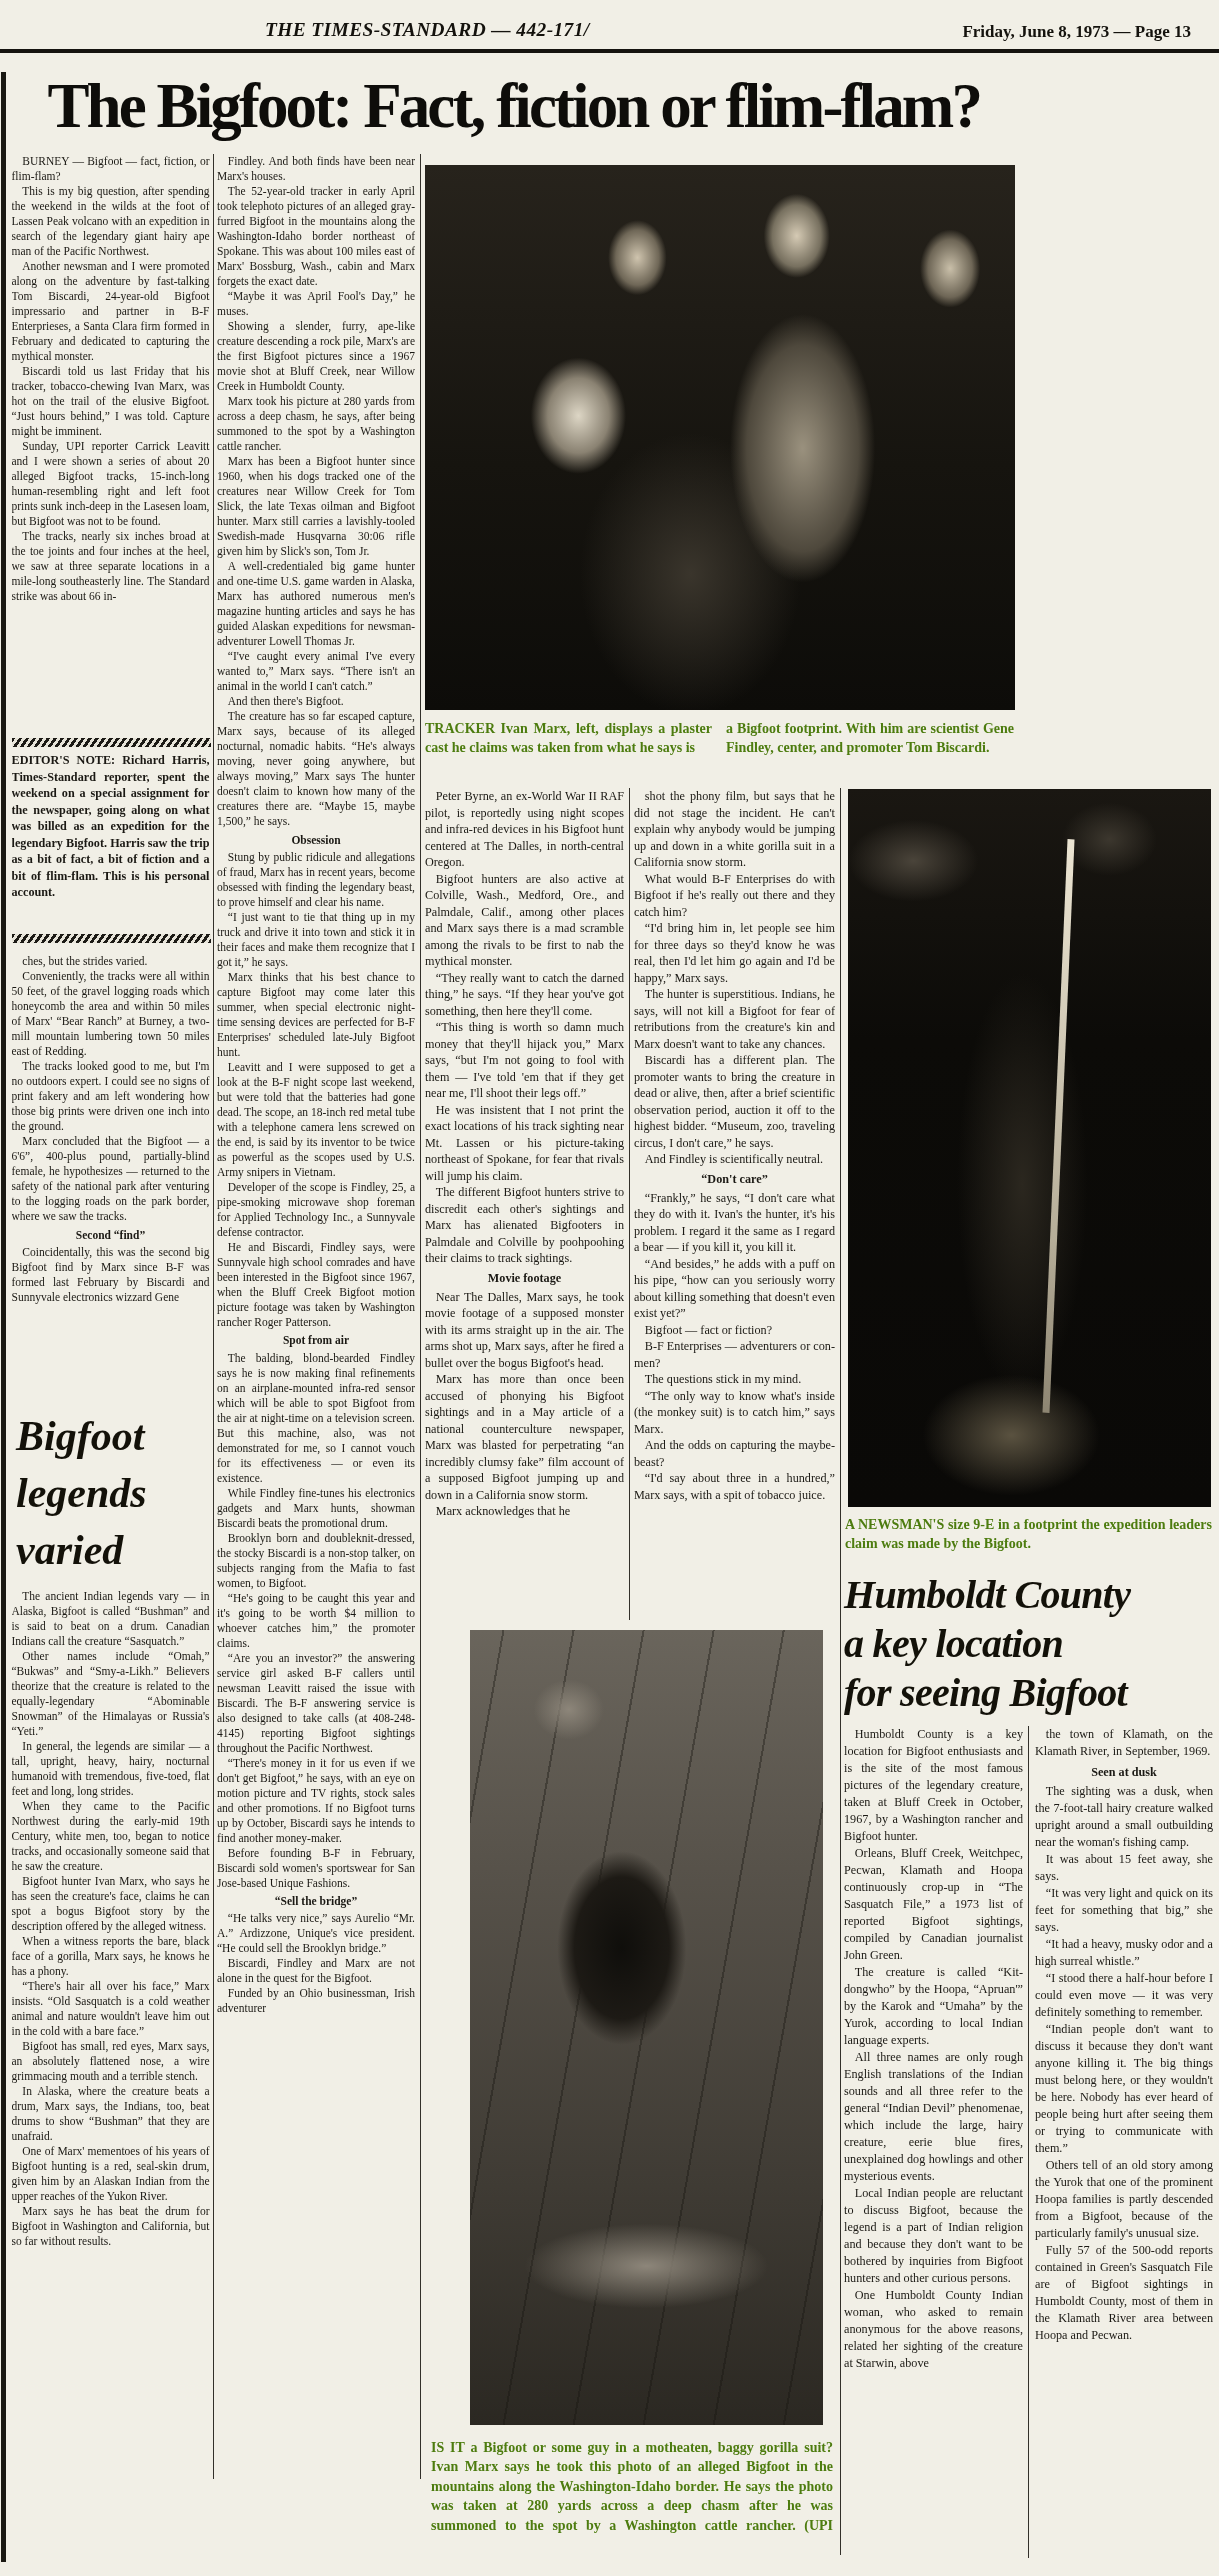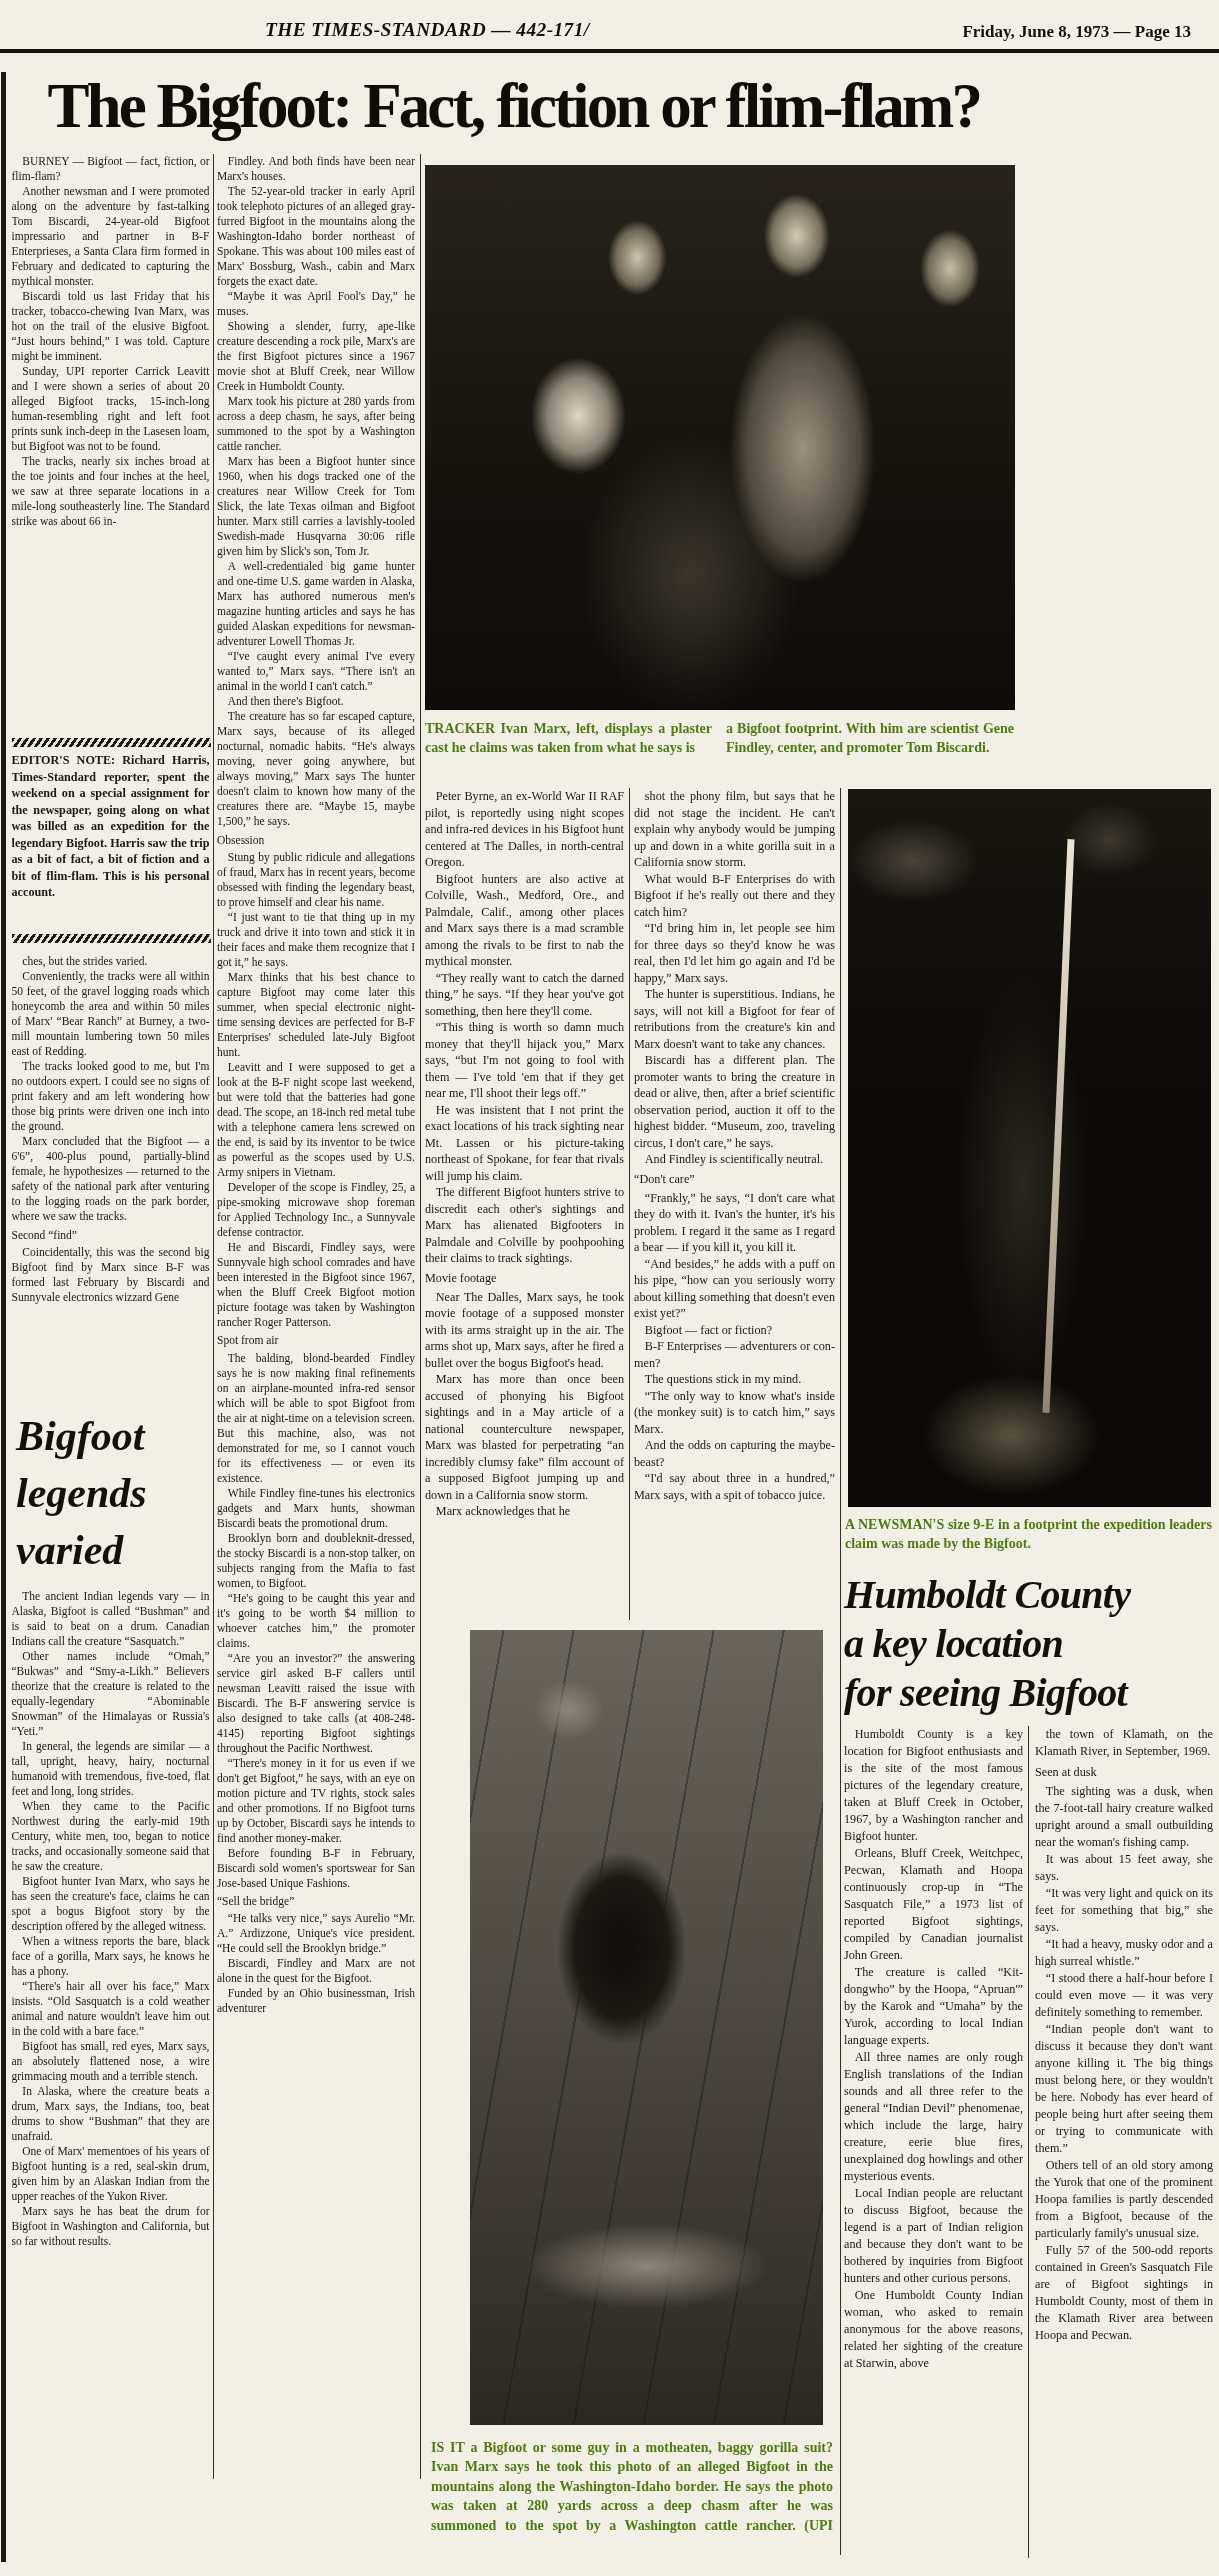--- a/index.html
+++ b/index.html
@@ -20,21 +20,21 @@
     white-space:nowrap;
     margin-left:23px;
   }
   .col{
     position:absolute;font-size:11.5px;line-height:15px;text-align:justify;
     overflow:hidden;color:#1b1914;
   }
   .col.mid{font-size:12.2px;line-height:16.5px;}
   .col.hum{font-size:12.2px;line-height:17px;}
   .para{margin:0;text-indent:10.8px;}
-  .subhead{margin:3.6px 0 2.2px;text-align:left;font-weight:normal;text-indent:0;}
+  .subhead{margin:3.6px 0 2.2px;text-align:center;font-weight:bold;text-indent:0;}
   .vrule{position:absolute;width:1.4px;background:#33302a;}
   .hatch{
     position:absolute;left:11.5px;width:199px;height:9.3px;
     background:repeating-linear-gradient(125deg,#1c1a15 0 2.9px,#e7e4d9 2.9px 5.7px);
   }
   #editors-note{
     position:absolute;left:11.5px;top:752px;width:198px;height:181px;
     font-weight:bold;font-size:12.2px;line-height:16.5px;text-align:justify;overflow:hidden;
   }
   .italic-head{
@@ -92,20 +92,21 @@
 
   <div class="masthead" id="masthead-left">THE TIMES-STANDARD — 442-171/</div>
   <div class="masthead" id="masthead-right">Friday, June 8, 1973 — Page 13</div>
   <div class="top-rule"></div>
   <div class="page-edge"></div>
 
   <div id="main-headline">The Bigfoot: Fact, fiction or flim-flam?</div>
 
   <div class="col" style="left:11.5px;top:154px;width:198px;height:581px;">
       <p class="para">BURNEY — Bigfoot — fact, fiction, or flim-flam?</p>
+      <p class="para">This is my big question, after spending the weekend in the wilds at the foot of Lassen Peak volcano with an expedition in search of the legendary giant hairy ape man of the Pacific Northwest.</p>
       <p class="para">Another newsman and I were promoted along on the adventure by fast-talking Tom Biscardi, 24-year-old Bigfoot impressario and partner in B-F Enterprieses, a Santa Clara firm formed in February and dedicated to capturing the mythical monster.</p>
       <p class="para">Biscardi told us last Friday that his tracker, tobacco-chewing Ivan Marx, was hot on the trail of the elusive Bigfoot. “Just hours behind,” I was told. Capture might be imminent.</p>
       <p class="para">Sunday, UPI reporter Carrick Leavitt and I were shown a series of about 20 alleged Bigfoot tracks, 15-inch-long human-resembling right and left foot prints sunk inch-deep in the Lasesen loam, but Bigfoot was not to be found.</p>
       <p class="para">The tracks, nearly six inches broad at the toe joints and four inches at the heel, we saw at three separate locations in a mile-long southeasterly line. The Standard strike was about 66 in-</p>
     </div>
   <div class="hatch" style="top:738px;"></div>
   <div id="editors-note">EDITOR'S NOTE: Richard Harris, Times-Standard reporter, spent the weekend on a special assignment for the newspaper, going along on what was billed as an expedition for the legendary Bigfoot. Harris saw the trip as a bit of fact, a bit of fiction and a bit of flim-flam. This is his personal account.</div>
   <div class="hatch" style="top:934px;"></div>
   <div class="col" style="left:11.5px;top:954px;width:198px;height:448px;">
       <p class="para">ches, but the strides varied.</p>

